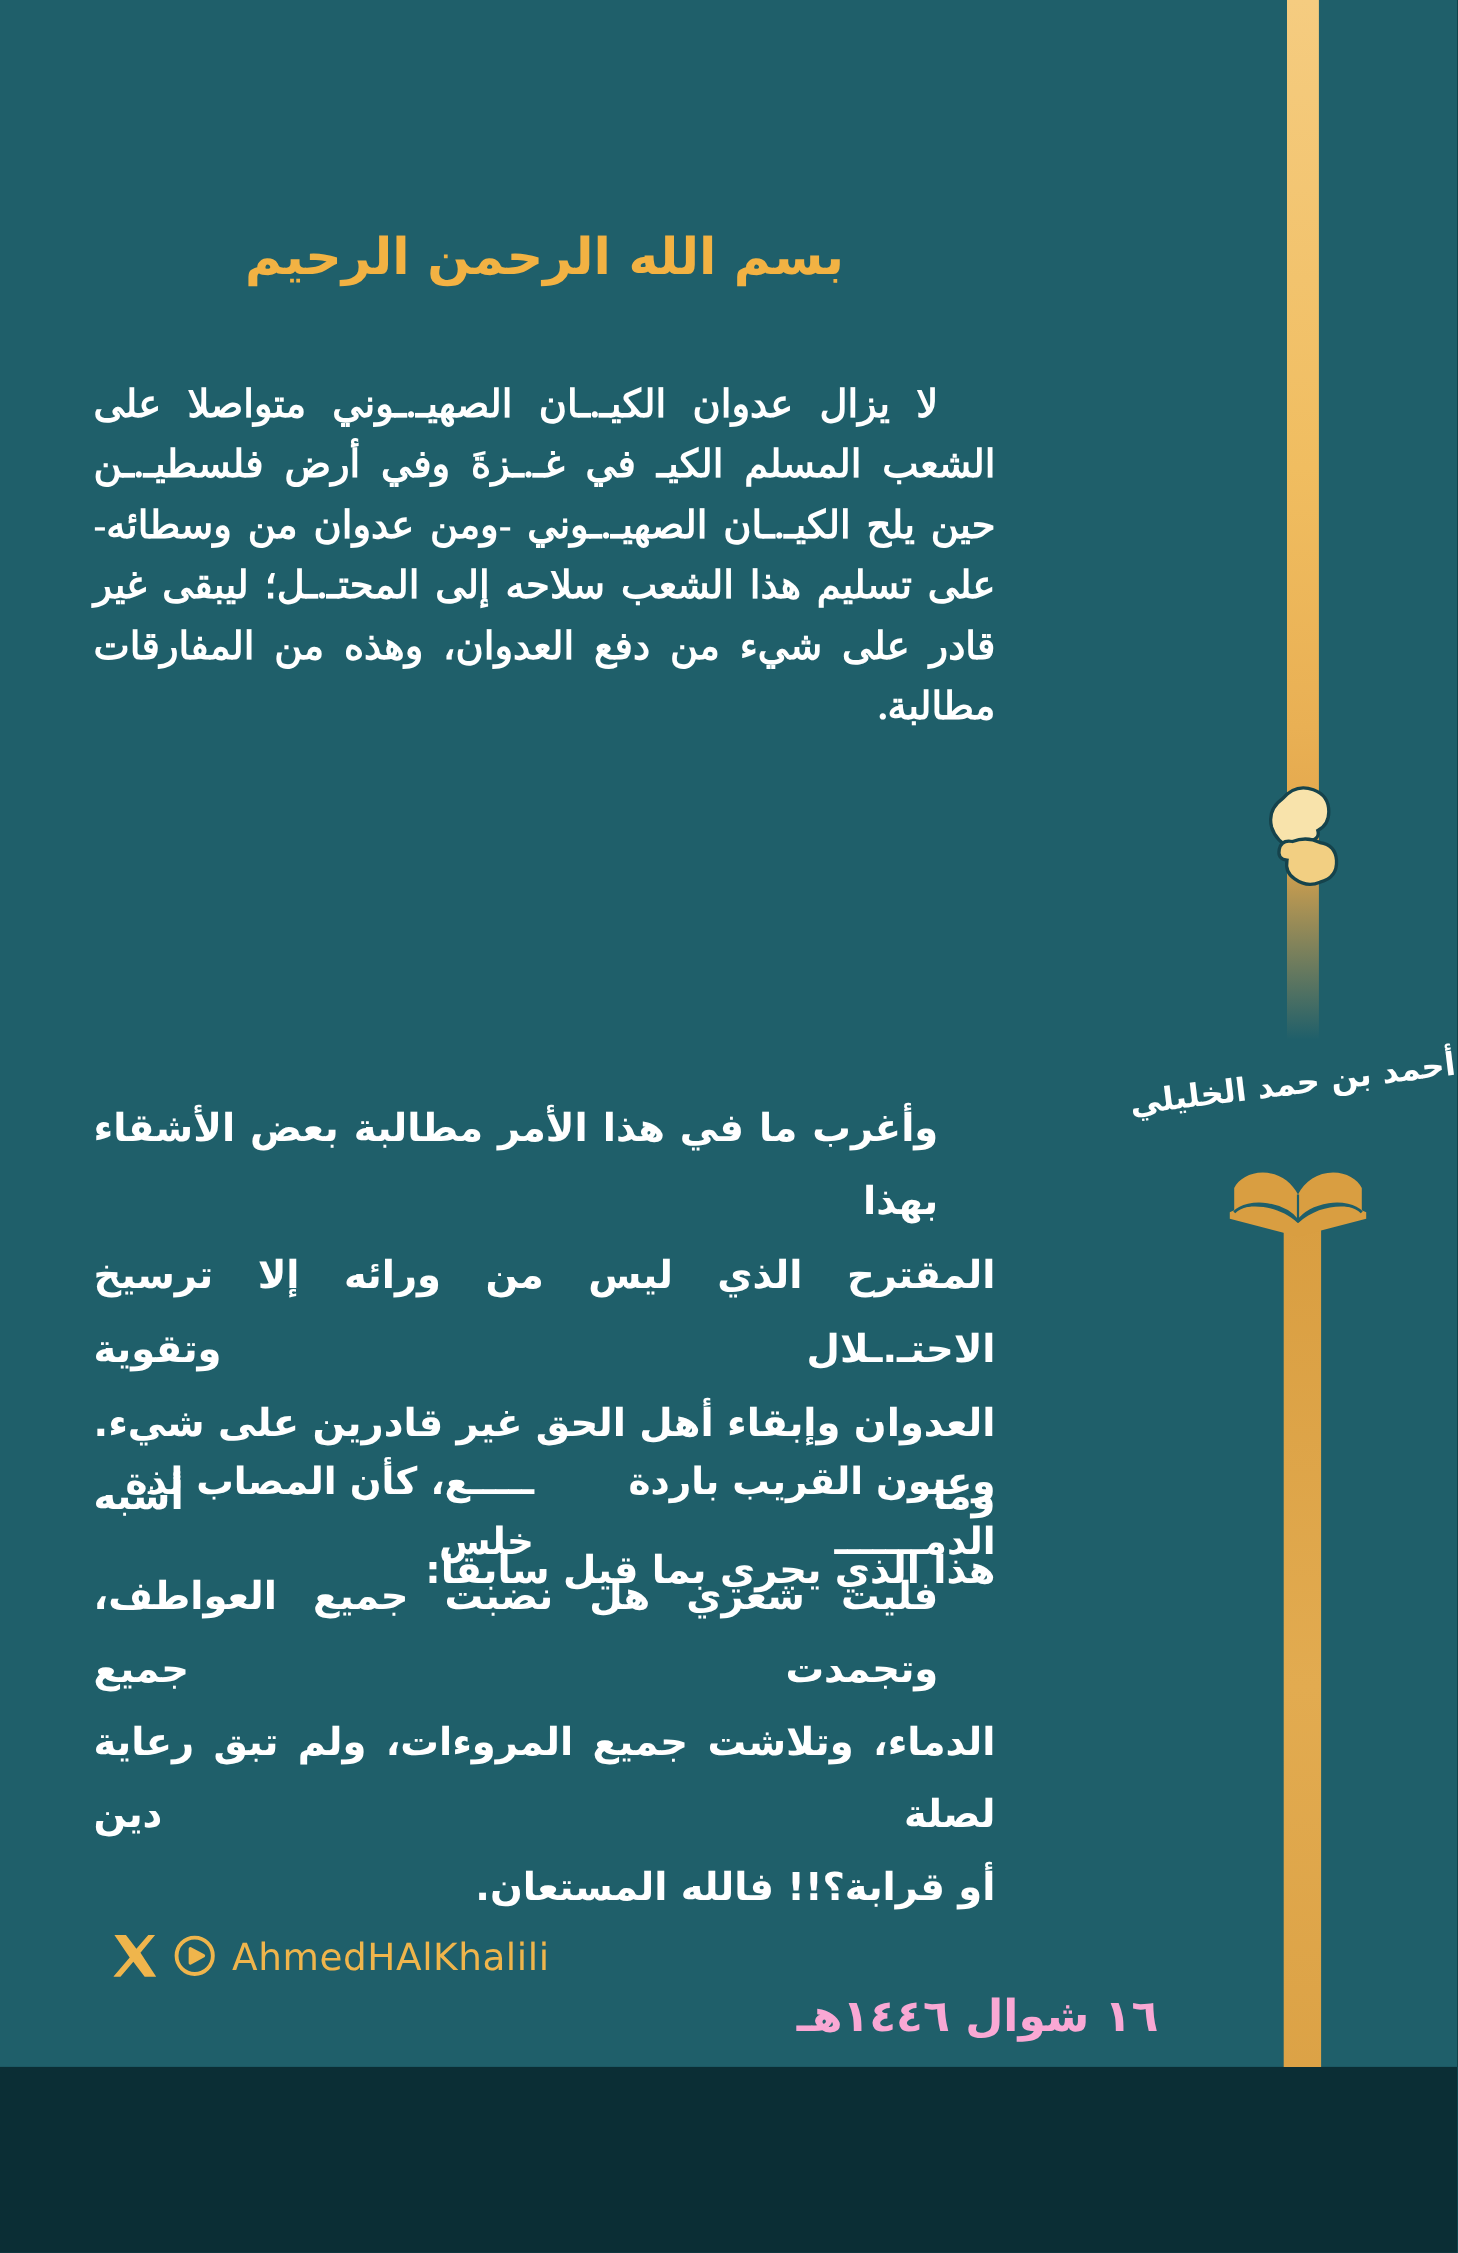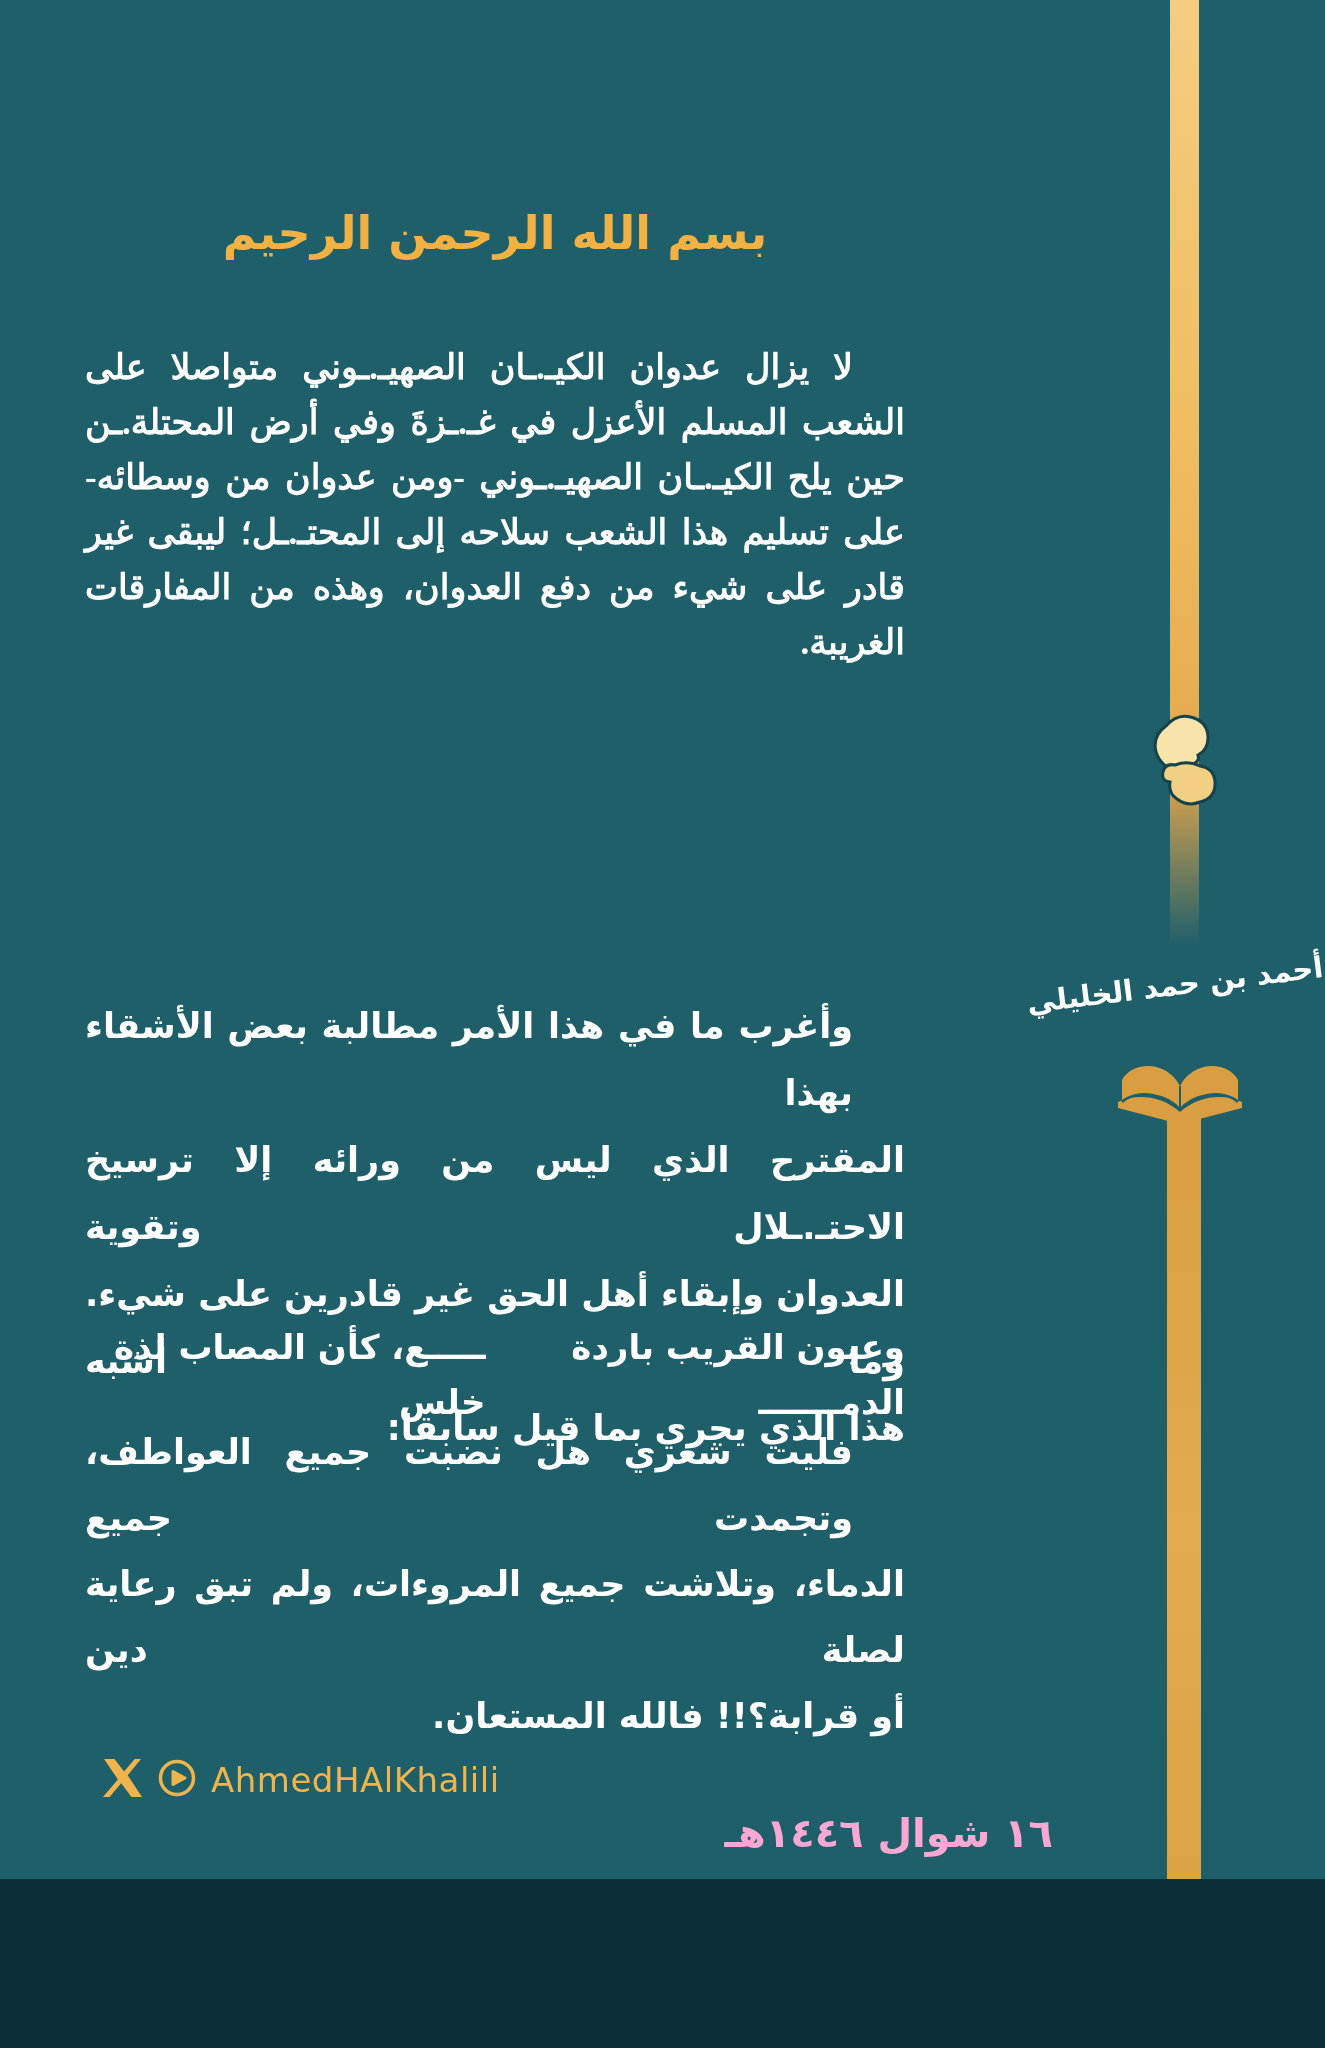--- a/index.html
+++ b/index.html
@@ -90,25 +90,25 @@
       <path d="M66 54 C60 46 50 41 38 39 C26 37 14 40 8 46" stroke="#1f5f6a" stroke-width="2.5" fill="none"></path>
       <path d="M66 54 C72 46 82 41 94 39 C106 37 118 40 124 46" stroke="#1f5f6a" stroke-width="2.5" fill="none"></path>
       <path d="M66 30 L66 54" stroke="#1f5f6a" stroke-width="2"></path>
     </svg>
   </div>
 
   <div class="basmala">بسم الله الرحمن الرحيم</div>
 
   <div class="textcol p1">
     <div class="jline indent">لا يزال عدوان الكيـ.ـان الصهيـ.ـوني متواصلا على</div>
-    <div class="jline">الشعب المسلم الأعزل في غـ.ـزةَ وفي أرض المحتلة.ـن</div>
+    <div class="jline">الشعب المسلم الكيـ في غـ.ـزةَ وفي أرض فلسطيـ.ـن</div>
     <div class="jline">حين يلح الكيـ.ـان الصهيـ.ـوني -ومن عدوان من وسطائه-</div>
     <div class="jline">على تسليم هذا الشعب سلاحه إلى المحتـ.ـل؛ ليبقى غير</div>
     <div class="jline">قادر على شيء من دفع العدوان، وهذه من المفارقات</div>
-    <div class="rline">الغريبة.</div>
+    <div class="rline">مطالبة.</div>
   </div>
 
   <div class="signature">أحمد بن حمد الخليلي</div>
 
   <div class="textcol p2">
     <div class="jline indent">وأغرب ما في هذا الأمر مطالبة بعض الأشقاء بهذا</div>
     <div class="jline">المقترح الذي ليس من ورائه إلا ترسيخ الاحتـ.ـلال وتقوية</div>
     <div class="jline">العدوان وإبقاء أهل الحق غير قادرين على شيء. وما أشبه</div>
     <div class="rline">هذا الذي يجري بما قيل سابقا:</div>
   </div>

